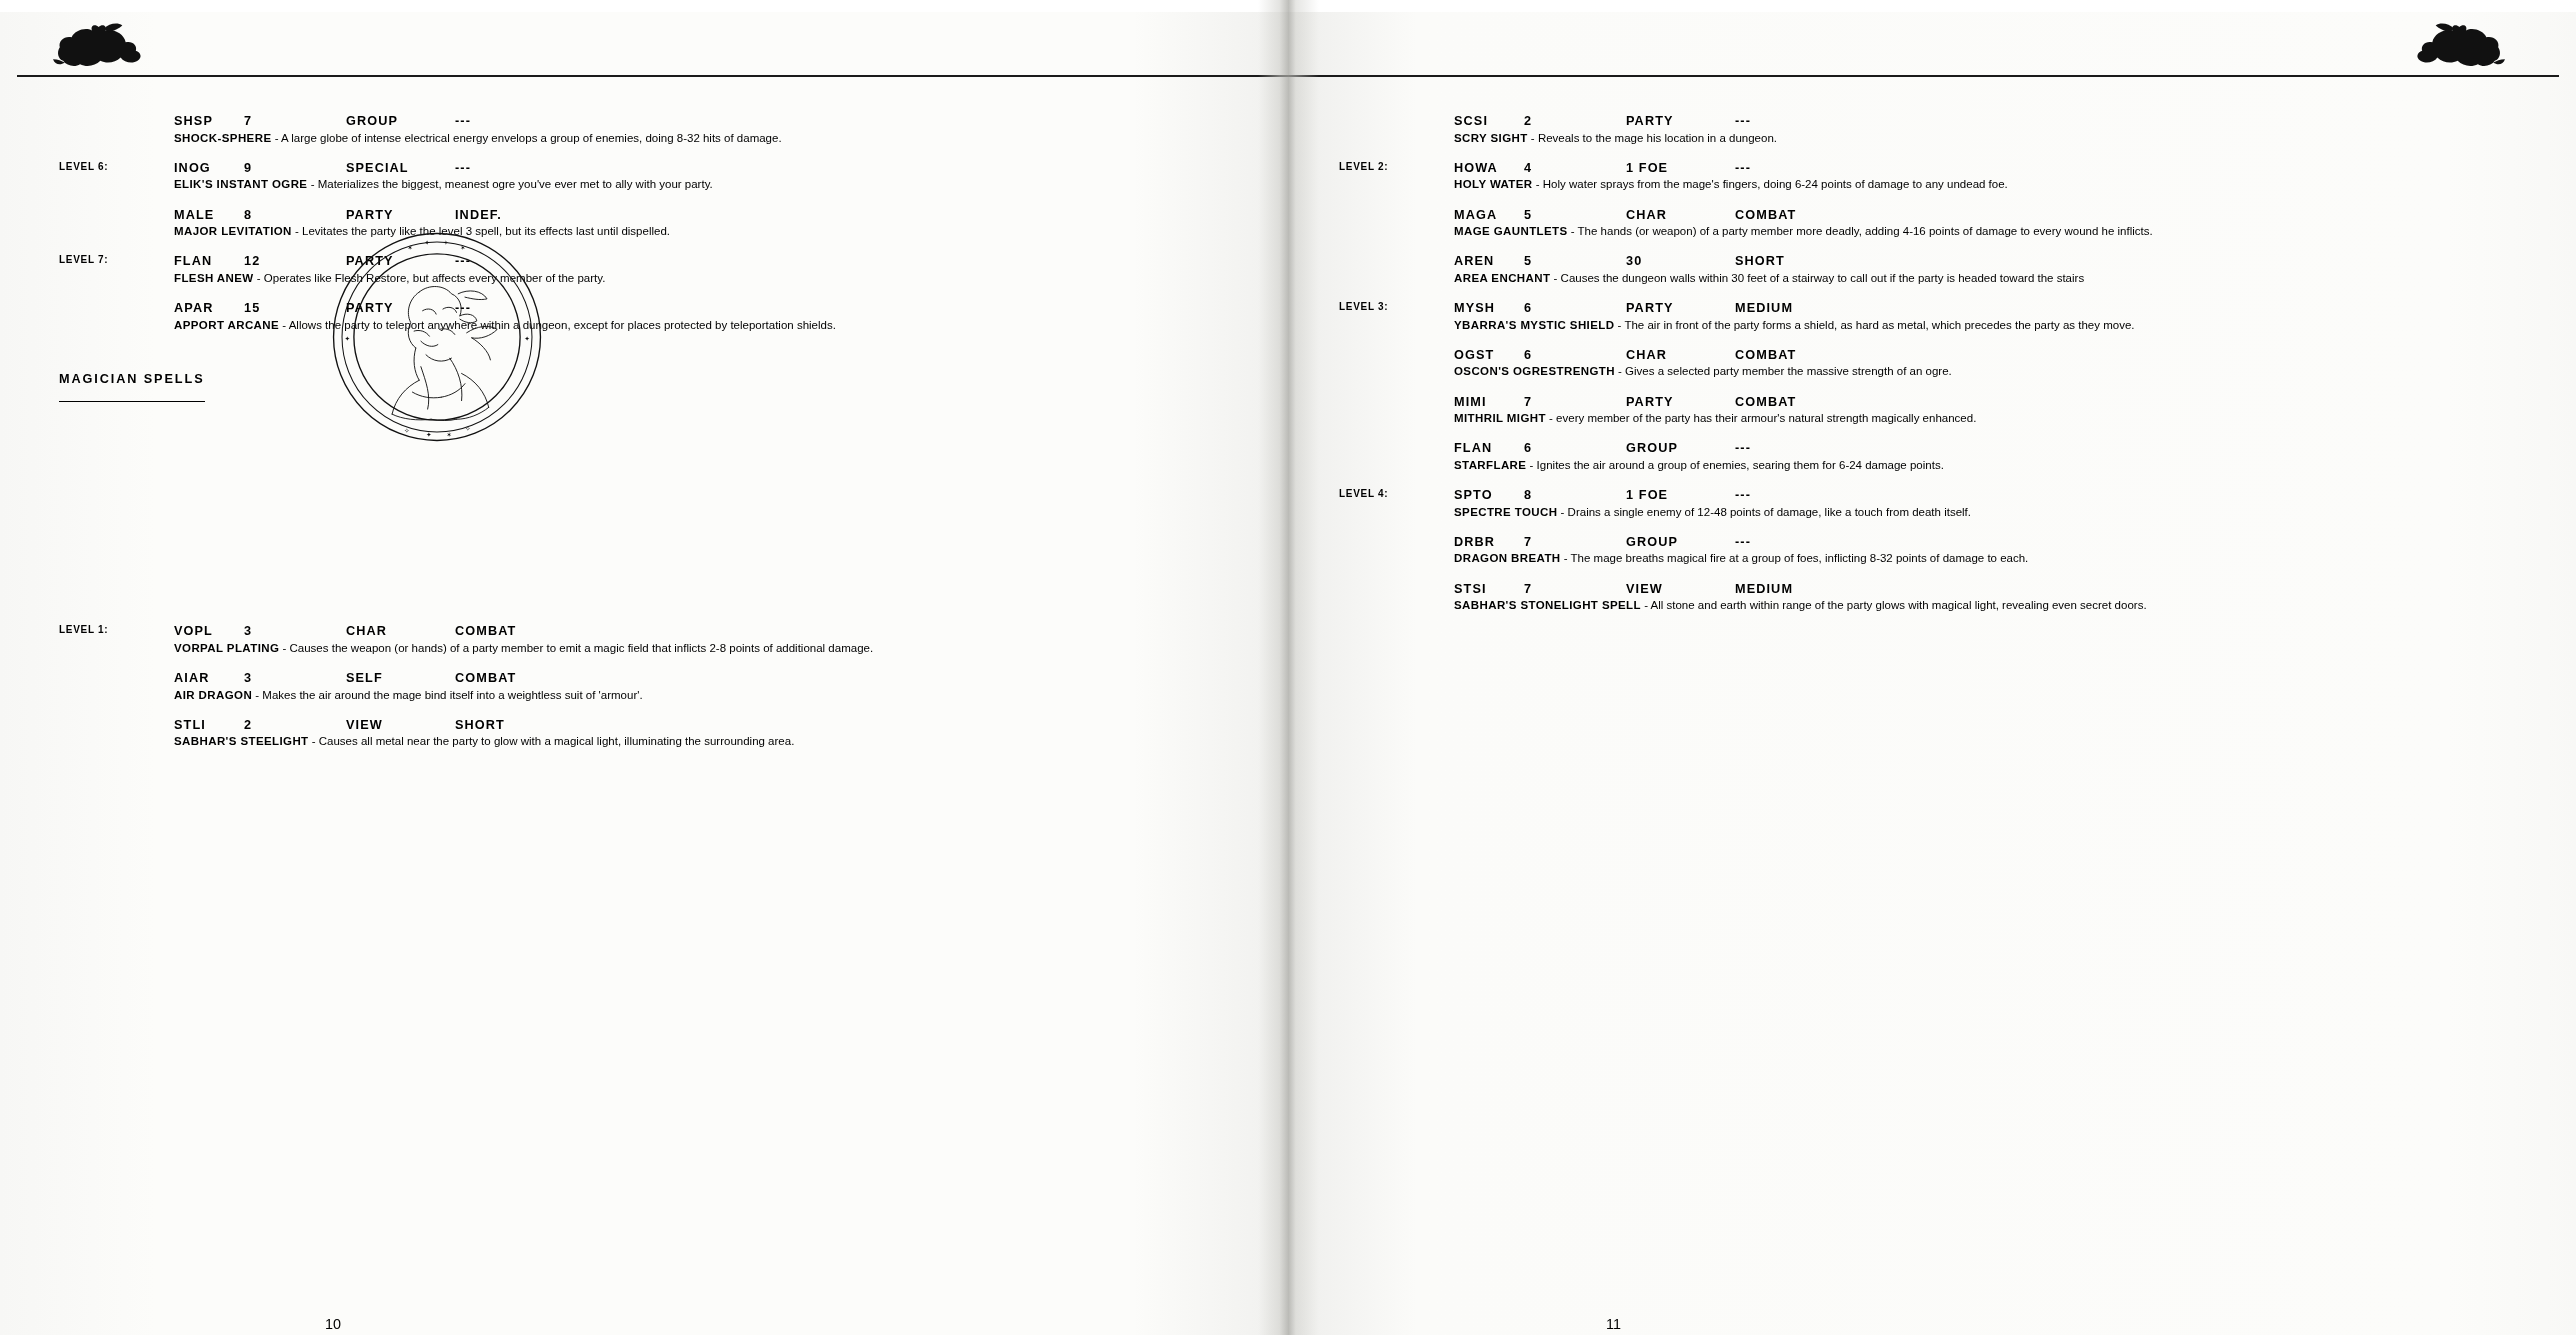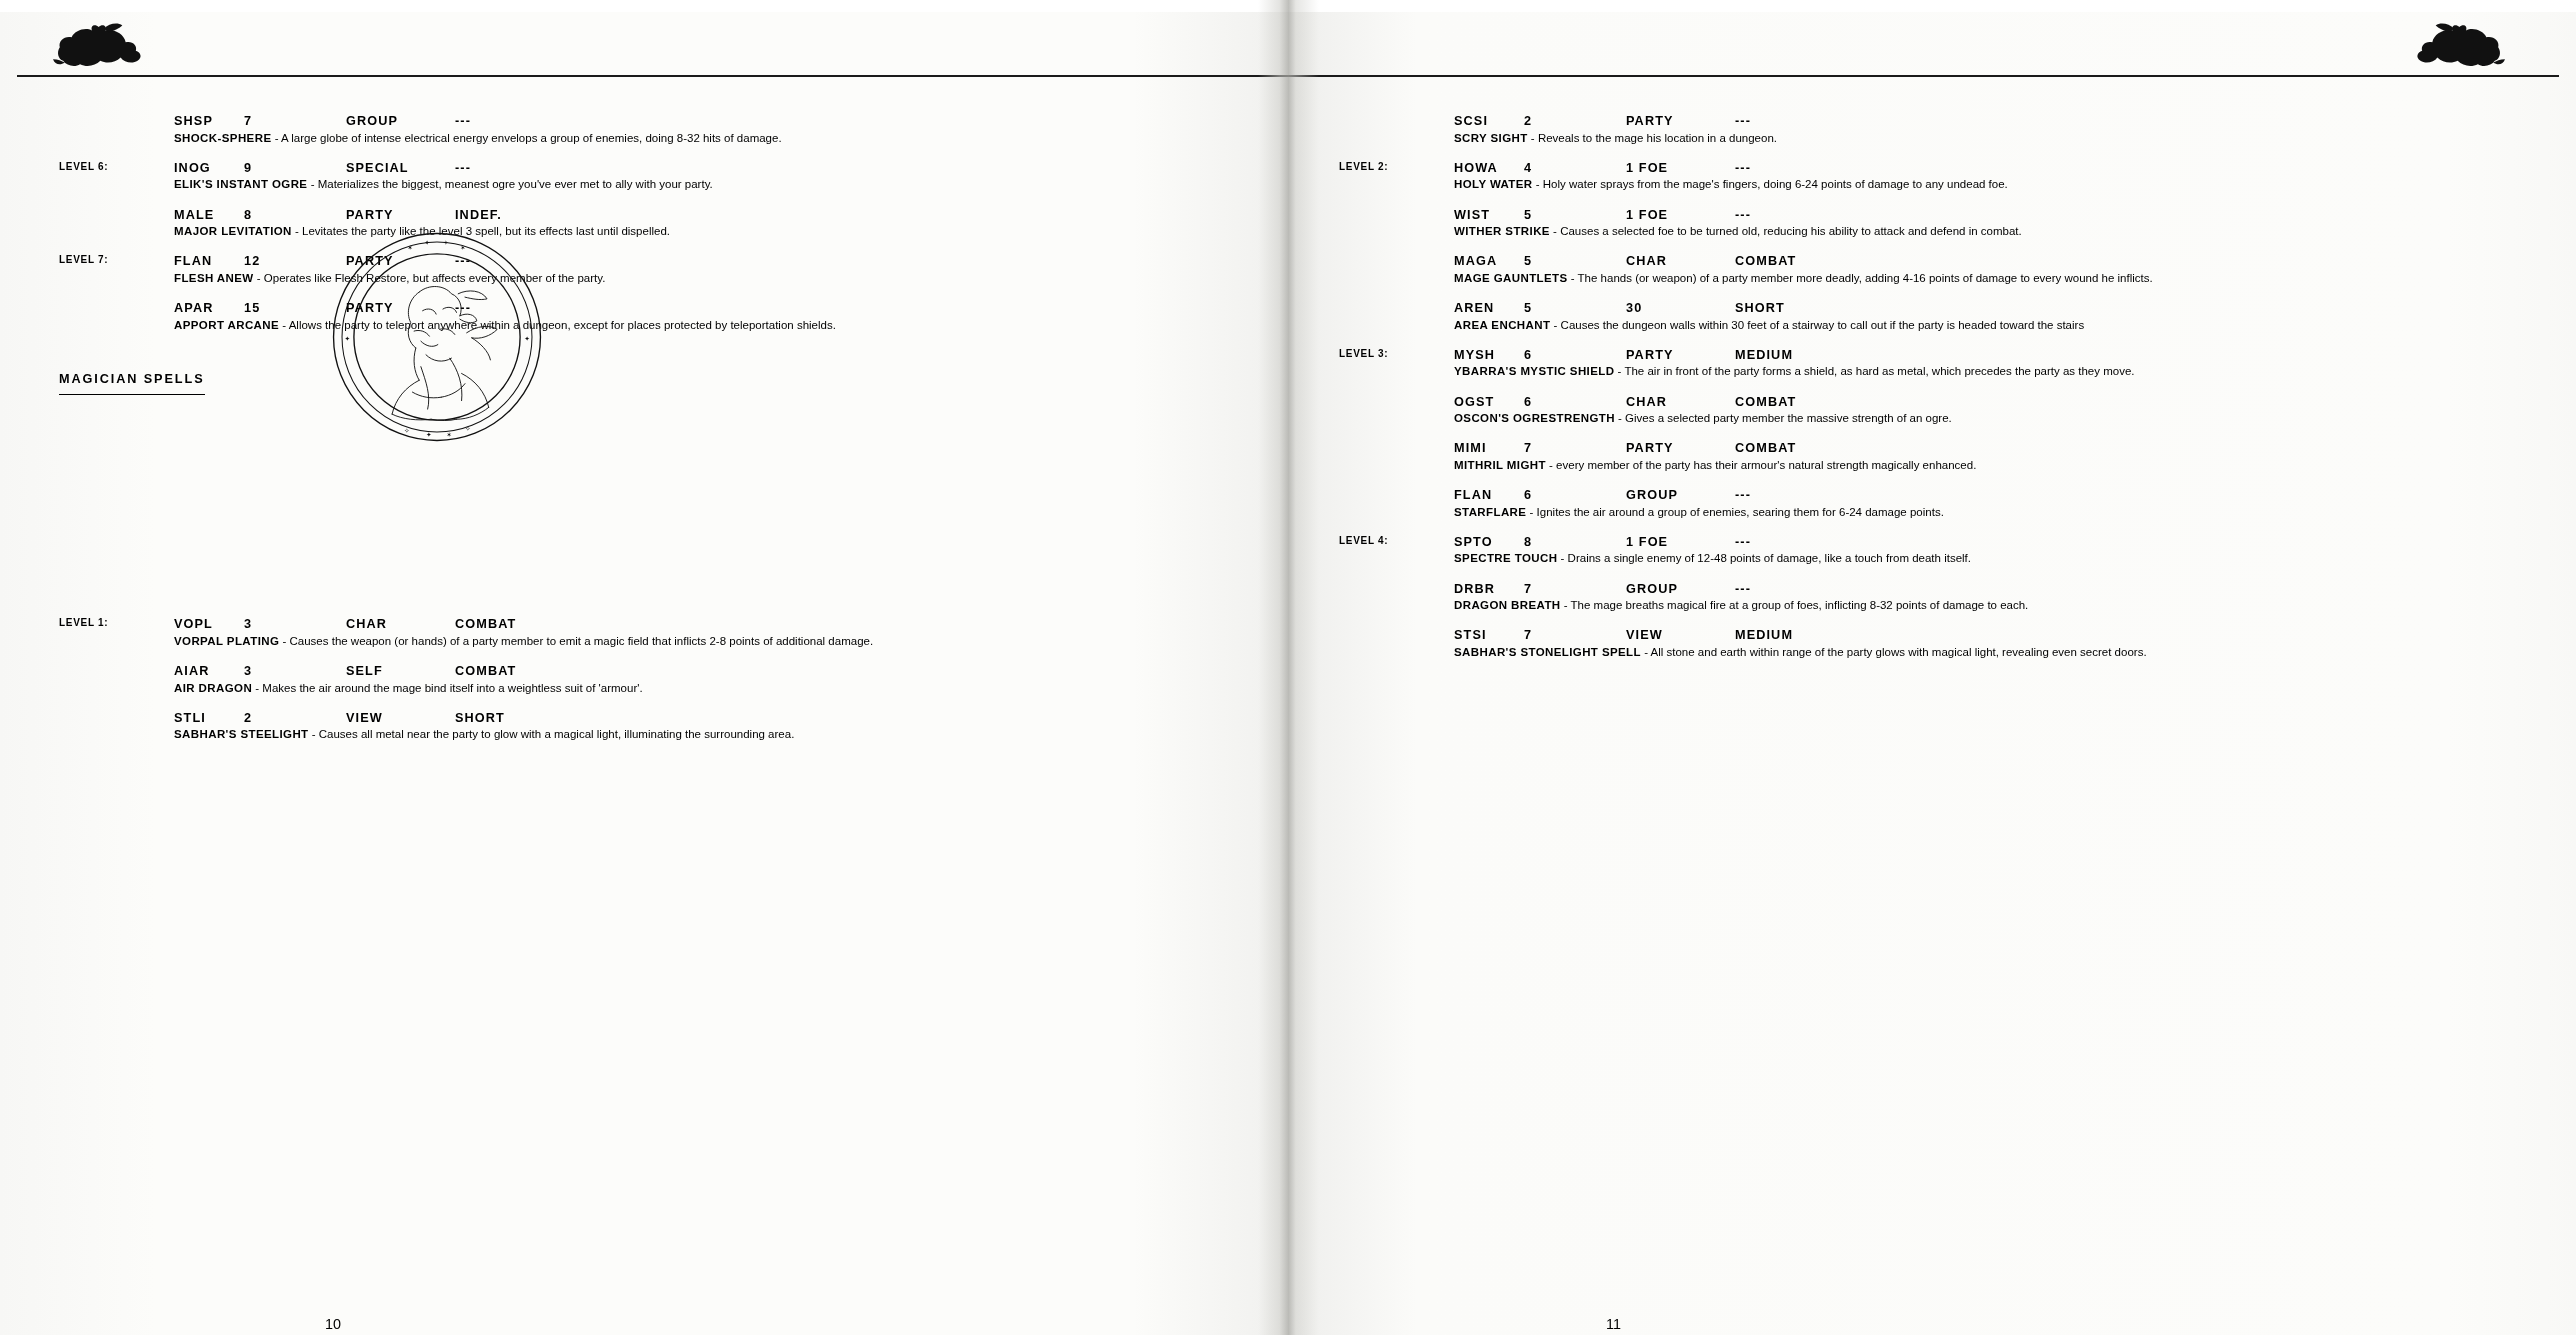--- a/index.html
+++ b/index.html
@@ -86,21 +86,21 @@
     max-width: 1054px;
   }
   .desc b { font-weight: bold; letter-spacing: 0.4px; }
 
   .section-title {
     font-size: 12.7px;
     font-weight: bold;
     letter-spacing: 1.9px;
     border-bottom: 1.3px solid #000;
     display: inline-block;
-    padding-bottom: 8px;
+    padding-bottom: 15px;
     margin: 24px 0 8.5px 0;
   }
 
   .illustration {
     position: absolute;
     left: 331px;
     top: 219px;
     width: 212px;
     height: 212px;
   }
@@ -263,27 +263,20 @@
     </div>
 
     <div class="entry">
       <div class="levelcol">LEVEL 2:</div>
       <div class="body">
         <div class="hdr"><span class="c1">HOWA</span><span class="c2">4</span><span class="c3">1 FOE</span><span class="c4">---</span></div>
         <div class="desc"><b>HOLY WATER</b><span> - Holy water sprays from the mage's fingers, doing 6-24 points of damage to any undead foe.</span></div>
       </div>
     </div>
 
-    <div class="entry">
-      <div class="levelcol"></div>
-      <div class="body">
-        <div class="hdr"><span class="c1">WIST</span><span class="c2">5</span><span class="c3">1 FOE</span><span class="c4">---</span></div>
-        <div class="desc"><b>WITHER STRIKE</b><span> - Causes a selected foe to be turned old, reducing his ability to attack and defend in combat.</span></div>
-      </div>
-    </div>
 
     <div class="entry">
       <div class="levelcol"></div>
       <div class="body">
         <div class="hdr"><span class="c1">MAGA</span><span class="c2">5</span><span class="c3">CHAR</span><span class="c4">COMBAT</span></div>
         <div class="desc"><b>MAGE GAUNTLETS</b><span> - The hands (or weapon) of a party member more deadly, adding 4-16 points of damage to every wound he inflicts.</span></div>
       </div>
     </div>
 
     <div class="entry">

